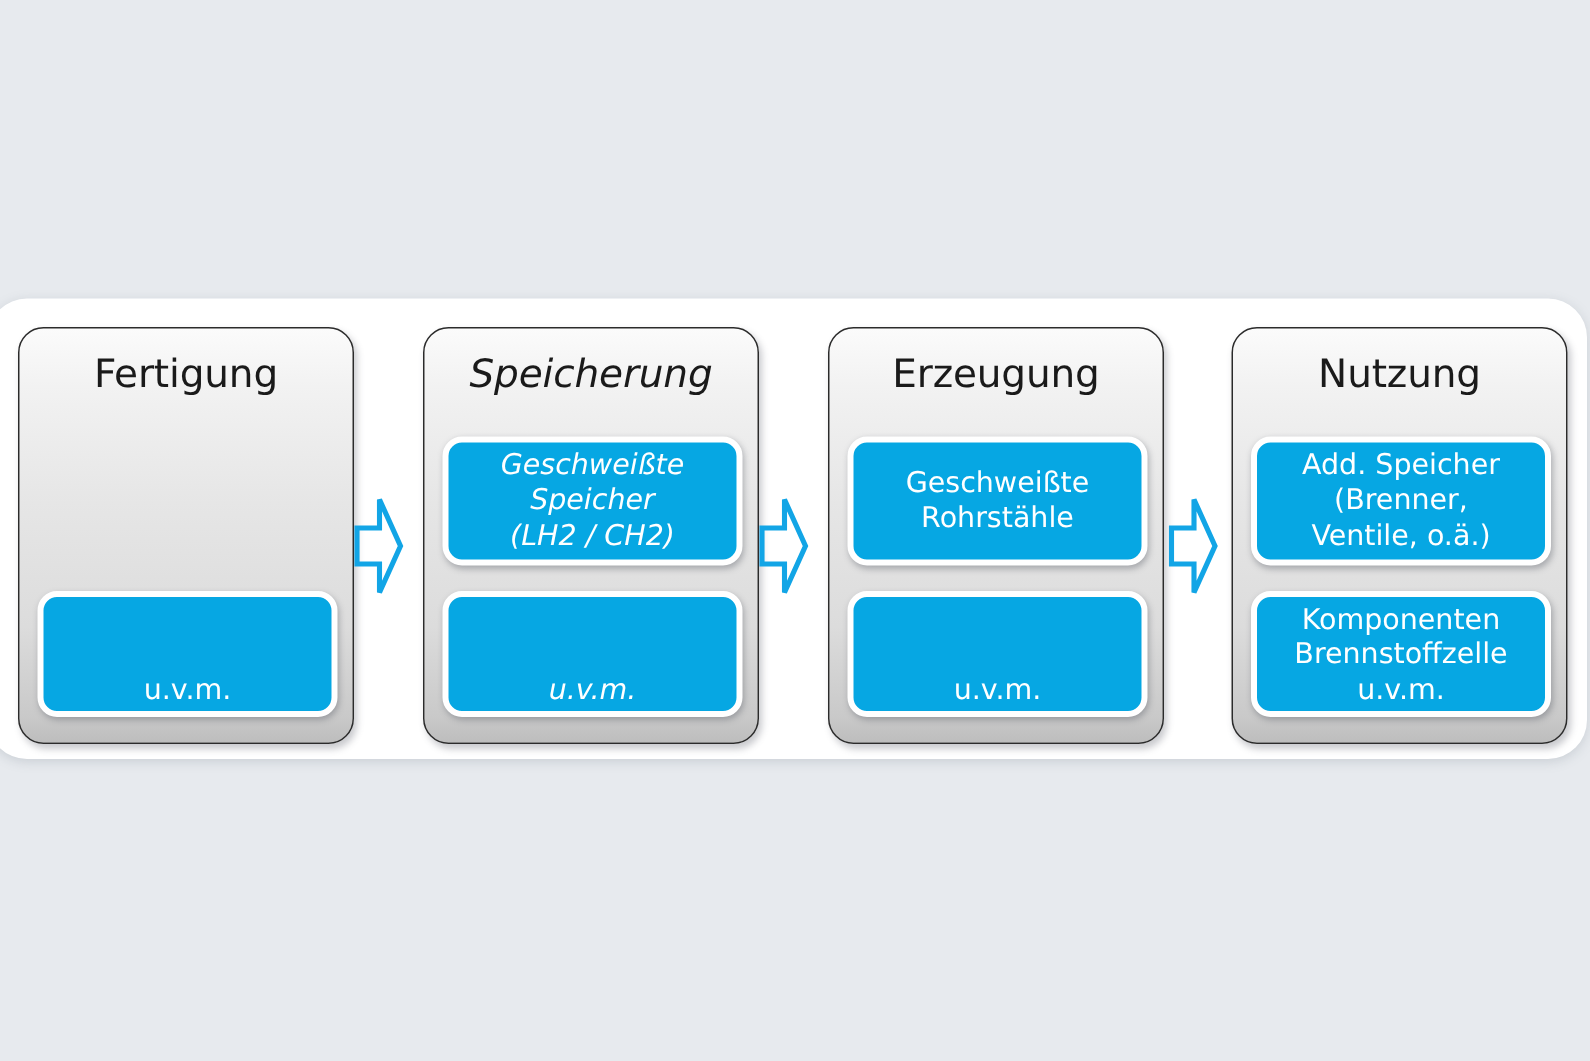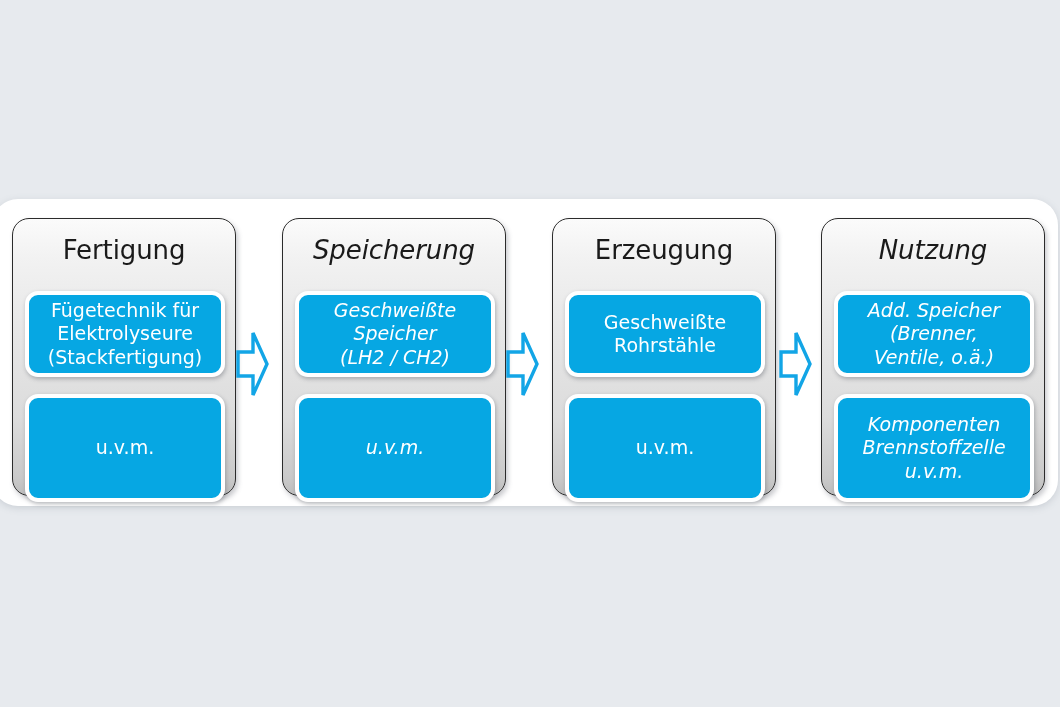--- a/index.html
+++ b/index.html
@@ -50,21 +50,21 @@
                 #e6e6e6 42%,
                 #dcdcdc 72%,
                 #c9c9c9 94%,
                 #bdbdbd 100%);
     box-shadow: 2px 3px 5px rgba(90,95,105,0.33);
     padding: 0 11px;
   }
   .stage-1 { left: 20px; }
   .stage-2 { left: 290px; font-style: italic; }
   .stage-3 { left: 560px; }
-  .stage-4 { left: 829px; font-style: italic; }
+  .stage-4 { left: 829px; }
 
   .stage-title {
     position: absolute;
     left: 0;
     right: 0;
     top: 15px;
     text-align: center;
     font-size: 26px;
     line-height: 32px;
     color: #1a1a1a;
@@ -83,21 +83,21 @@
     font-size: 19px;
     line-height: 23.5px;
     text-align: center;
     display: flex;
     align-items: center;
     justify-content: center;
     box-shadow: 1px 2px 4px rgba(80,85,95,0.40);
     padding: 2px 4px;
   }
   .blue-box-top    { top: 72px;  height: 86px; }
-  .blue-box-bottom { top: 175px; height: 108px; }
+  .blue-box-bottom { top: 175px; height: 84px; align-items: flex-end; }
 
   .blue-box-text { white-space: pre-line; }
 
   
   .arrow {
     position: absolute;
     top: 131px;
     width: 32px;
     height: 68px;
   }
@@ -108,25 +108,20 @@
 </style>
 </head>
 <body>
 
 <div id="process-chain">
 
   <div class="stage-row">
 
     <div class="stage stage-1">
       <div class="stage-title">Fertigung</div>
-      <div class="blue-box blue-box-top">
-        <span class="blue-box-text">Fügetechnik für
-Elektrolyseure
-(Stackfertigung)</span>
-      </div>
       <div class="blue-box blue-box-bottom">
         <span class="blue-box-text">u.v.m.</span>
       </div>
     </div>
 
     <div class="arrow arrow-1">
       <svg viewBox="0 0 32 68" preserveAspectRatio="none" aria-hidden="true">
         <path d="M2 22 L17 22 L17 3 L31 34 L17 65 L17 46 L2 46 Z" fill="none" stroke="#12a5e6" stroke-width="3.4" stroke-linejoin="miter"></path>
       </svg>
     </div>

